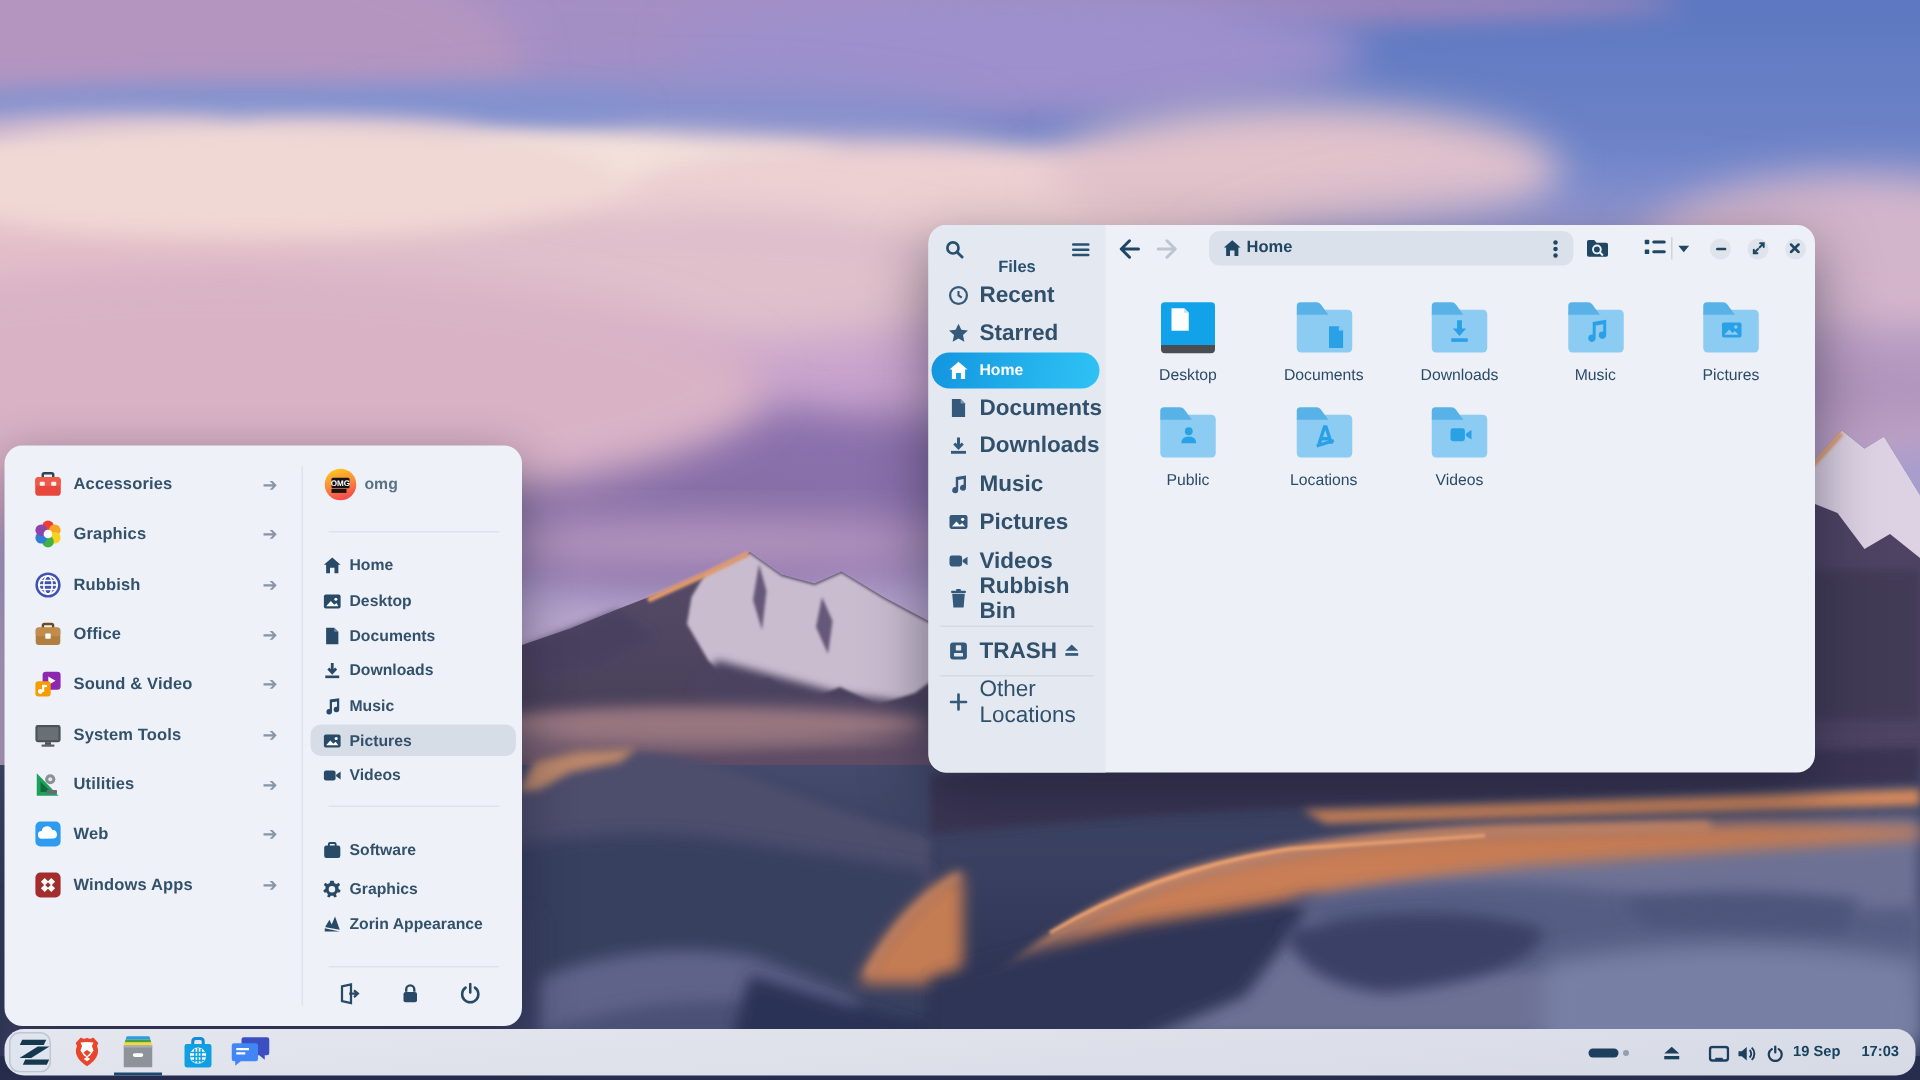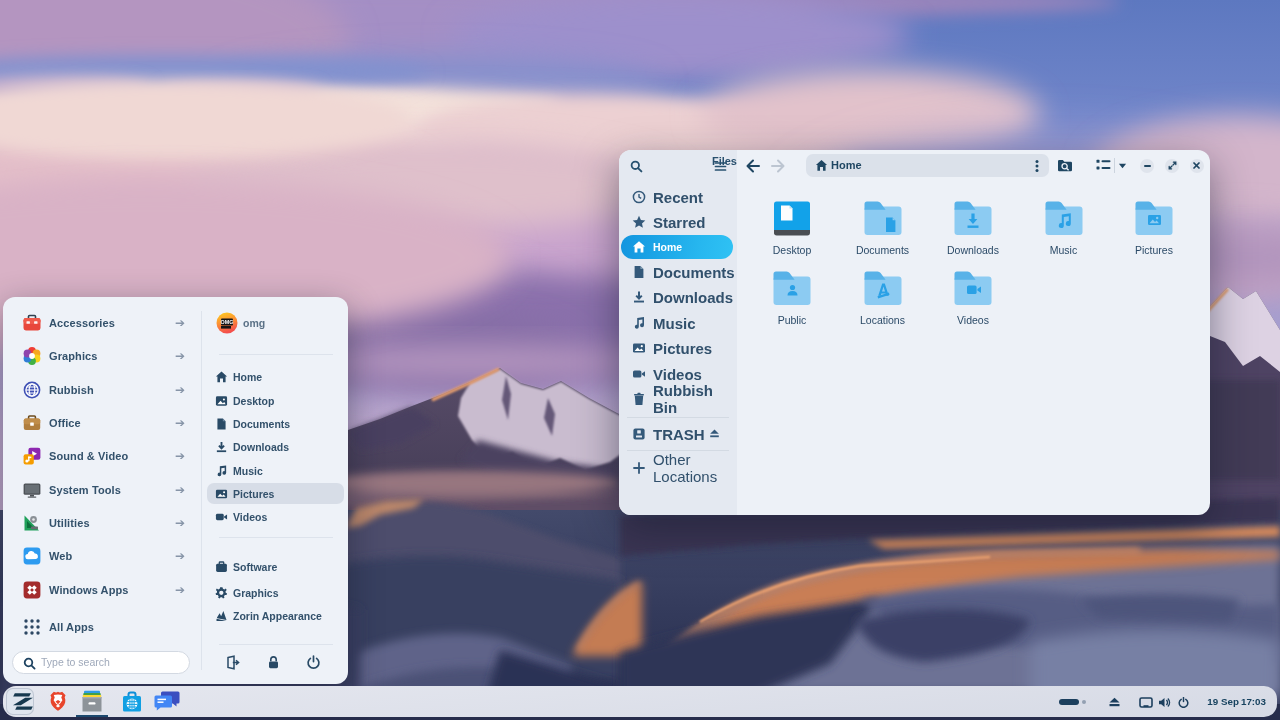--- a/index.html
+++ b/index.html
@@ -258,36 +258,20 @@
     <svg class="ic" viewBox="0 0 20 20">
         <rect x="1.6" y="1.6" width="16.8" height="16.8" rx="3.4" fill="#a32c2c"></rect>
         <rect x="6" y="6" width="3.6" height="3.6" fill="#fff" transform="rotate(45 7.8 7.8)"></rect>
         <rect x="10.4" y="6" width="3.6" height="3.6" fill="#fff" transform="rotate(45 12.2 7.8)"></rect>
         <rect x="6" y="10.4" width="3.6" height="3.6" fill="#fff" transform="rotate(45 7.8 12.2)"></rect>
         <rect x="10.4" y="10.4" width="3.6" height="3.6" fill="#fff" transform="rotate(45 12.2 12.2)"></rect>
       </svg>
     <span class="tx">Windows Apps</span>
       <span class="ar">➔</span>
   </div>
-  <div class="mrow" style="top:316px">
-    <svg class="ic" viewBox="0 0 20 20">
-        <g fill="#2c4763">
-          <circle cx="4" cy="4" r="1.7"></circle>
-          <circle cx="10" cy="4" r="1.7"></circle>
-          <circle cx="16" cy="4" r="1.7"></circle>
-          <circle cx="4" cy="10" r="1.7"></circle>
-          <circle cx="10" cy="10" r="1.7"></circle>
-          <circle cx="16" cy="10" r="1.7"></circle>
-          <circle cx="4" cy="16" r="1.7"></circle>
-          <circle cx="10" cy="16" r="1.7"></circle>
-          <circle cx="16" cy="16" r="1.7"></circle>
-        </g>
-      </svg>
-    <span class="tx">All Apps</span>
-  </div>
 
   <svg class="abs" style="left:213px;top:15px" width="22" height="22" viewBox="0 0 22 22">
     <defs>
         <linearGradient id="omg" x1="0" y1="0" x2="0.3" y2="1">
           <stop offset="0" stop-color="#ffd21c"></stop>
           <stop offset=".55" stop-color="#fb8d36"></stop>
           <stop offset="1" stop-color="#f4504c"></stop>
         </linearGradient>
       </defs>
     <circle cx="11" cy="11" r="10.5" fill="url(#omg)"></circle>
@@ -374,36 +358,29 @@
       <path d="M8 4 L13.6 4 M11.2 1.8 L13.8 4 L11.2 6.4" stroke="#294a66" stroke-width="1.5" fill="none" transform="translate(-1.2,3.4)"></path>
     </svg>
   <svg class="abs" style="left:263px;top:358px" width="15" height="15" viewBox="0 0 15 15">
       <rect x="3" y="6.4" width="9" height="6.8" rx="1.4" fill="#294a66"></rect>
       <path d="M4.8 6.2 L4.8 4.6 A2.7 2.7 0 0 1 10.2 4.6 L10.2 6.2" fill="none" stroke="#294a66" stroke-width="1.6"></path>
     </svg>
   <svg class="abs" style="left:303px;top:358px" width="15" height="15" viewBox="0 0 15 15">
       <path d="M4.4 3.4 A5.4 5.4 0 1 0 10.6 3.4" fill="none" stroke="#294a66" stroke-width="1.7" stroke-linecap="round"></path>
       <line x1="7.5" y1="1" x2="7.5" y2="6.6" stroke="#294a66" stroke-width="1.7" stroke-linecap="round"></line>
     </svg>
-  <div id="searchbox">
-    <svg class="abs" style="left:10px;top:5px" width="13" height="13" viewBox="0 0 13 13">
-        <circle cx="5.5" cy="5.5" r="3.8" fill="none" stroke="#1d4260" stroke-width="1.8"></circle>
-        <line x1="8.6" y1="8.6" x2="11.6" y2="11.6" stroke="#1d4260" stroke-width="1.8" stroke-linecap="round"></line>
-      </svg>
-    <span>Type to search</span>
-  </div>
 </div>
 
 <div id="win">
   <div id="sidebar">
     <svg class="abs" style="left:11px;top:10px" width="13" height="13" viewBox="0 0 13 13">
         <circle cx="5.3" cy="5.3" r="3.7" fill="none" stroke="#27516f" stroke-width="1.8"></circle>
         <line x1="8.3" y1="8.3" x2="11.4" y2="11.4" stroke="#27516f" stroke-width="1.9" stroke-linecap="round"></line>
       </svg>
-    <div class="abs" style="left:0;width:118px;top:5px;text-align:right;font-size:11px;font-weight:700;color:#29506e">Files</div>
+    <div class="abs" style="left:0;width:118px;top:22px;text-align:center;font-size:11px;font-weight:700;color:#29506e">Files</div>
     <svg class="abs" style="left:95px;top:10px" width="13" height="13" viewBox="0 0 13 13">
         <g stroke="#27516f" stroke-width="1.7" stroke-linecap="round">
           <line x1="1.5" y1="3" x2="11.5" y2="3"></line>
           <line x1="1.5" y1="6.5" x2="11.5" y2="6.5"></line>
           <line x1="1.5" y1="10" x2="11.5" y2="10"></line>
         </g>
       </svg>
     <div class="srow" style="top:35px">
       <svg class="ic" viewBox="0 0 14 14">
           <circle cx="7" cy="7" r="5.6" fill="none" stroke="#34597a" stroke-width="1.5"></circle>
@@ -687,14 +664,14 @@
     </svg>
   <svg class="abs" style="left:1155px;top:10.5px" width="13" height="11" viewBox="0 0 13 11">
       <path d="M1 3.8 L3.2 3.8 L6.5 1 L6.5 10 L3.2 7.2 L1 7.2 Z" fill="#1c3f5e"></path>
       <path d="M8.4 3 A3.4 3.4 0 0 1 8.4 8" fill="none" stroke="#1c3f5e" stroke-width="1.3"></path>
       <path d="M9.8 1.4 A5.6 5.6 0 0 1 9.8 9.6" fill="none" stroke="#1c3f5e" stroke-width="1.3"></path>
     </svg>
   <svg class="abs" style="left:1175px;top:10.5px" width="11" height="11" viewBox="0 0 11 11">
       <path d="M3.2 2.4 A4.3 4.3 0 1 0 7.8 2.4" fill="none" stroke="#1c3f5e" stroke-width="1.5" stroke-linecap="round"></path>
       <line x1="5.5" y1="0.6" x2="5.5" y2="4.6" stroke="#1c3f5e" stroke-width="1.5" stroke-linecap="round"></line>
     </svg>
-  <div class="clock"><span>19 Sep</span><span style="margin-left:2px">17:03</span></div>
+  <div class="clock"><span>19 Sep</span><span style="margin-left:14px">17:03</span></div>
 </div>
 
 </body></html>

